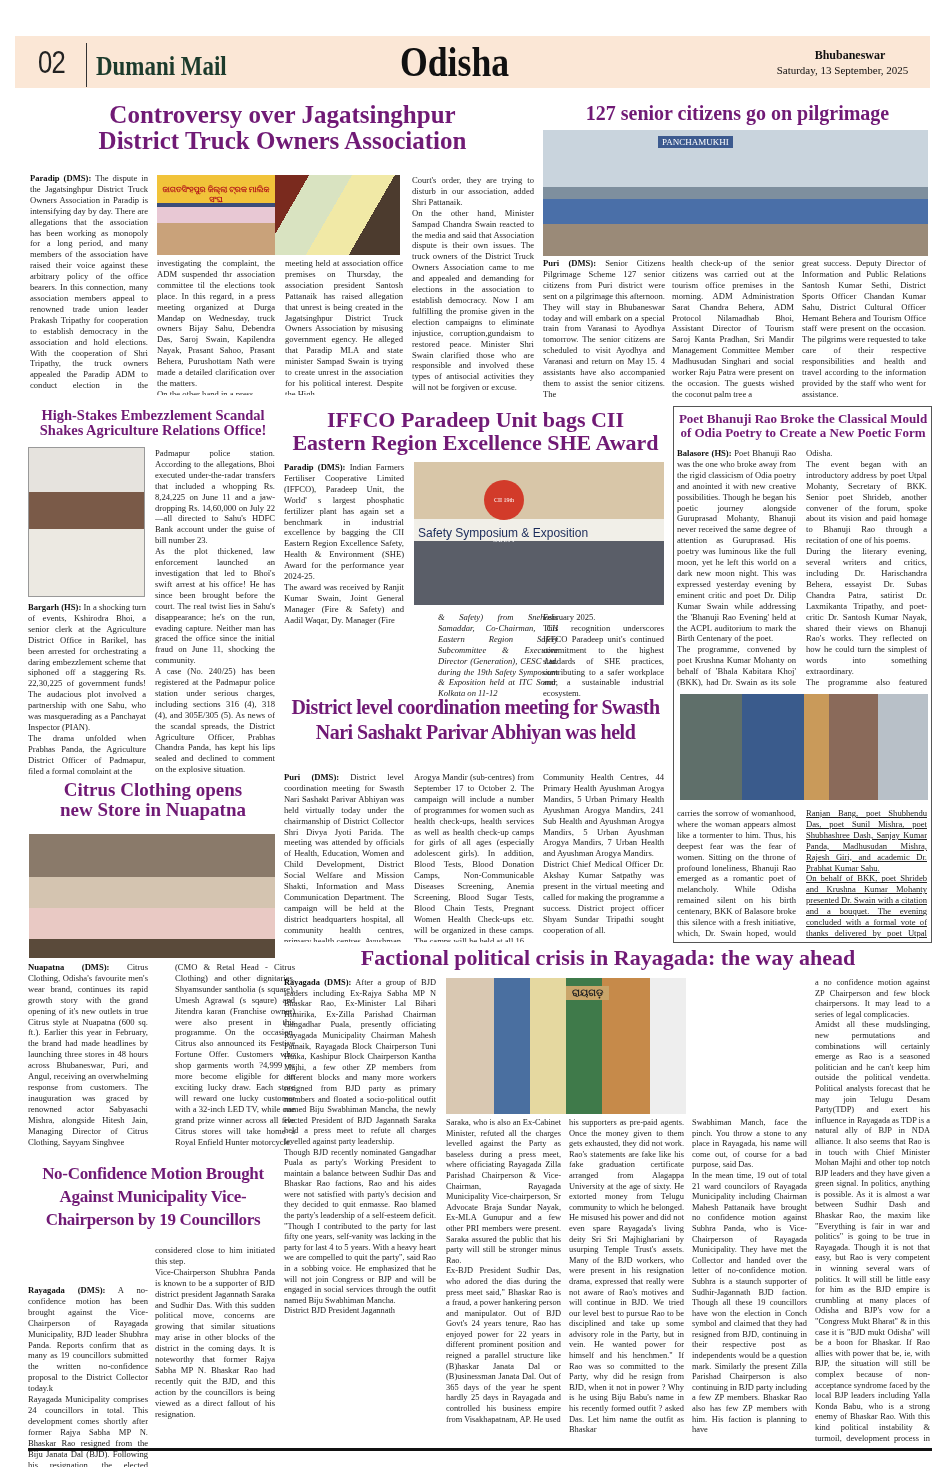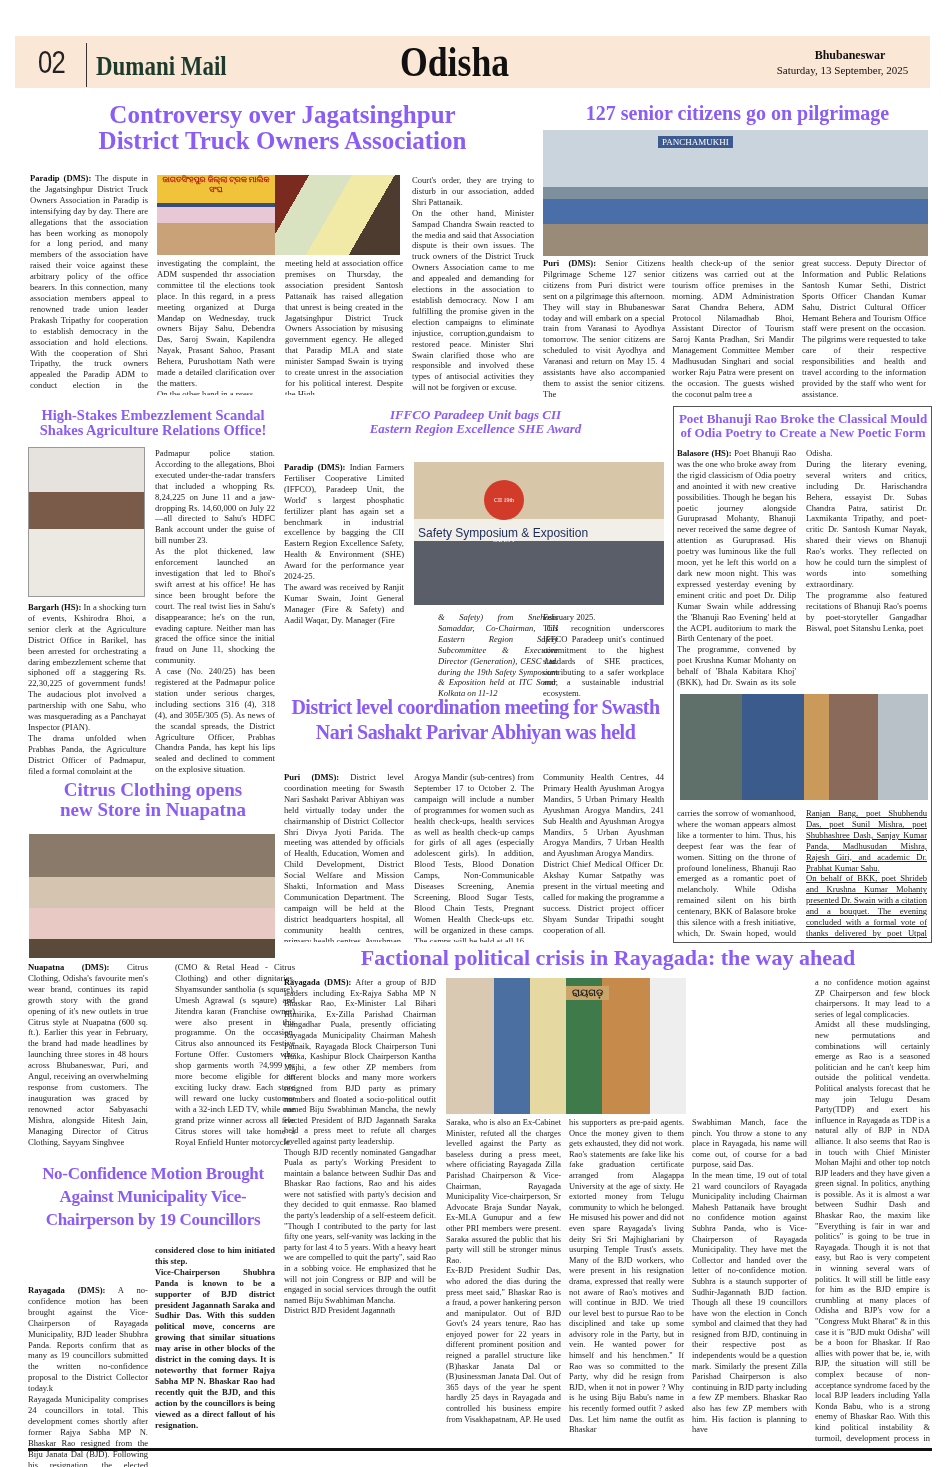--- a/index.html
+++ b/index.html
@@ -5,21 +5,21 @@
 *{box-sizing:border-box;margin:0;padding:0}
 body{width:945px;height:1467px;background:#fff;font-family:"Liberation Serif","DejaVu Serif",serif;color:#111;position:relative;overflow:hidden}
 .abs{position:absolute}
 .masthead{left:15px;top:36px;width:915px;height:52px;background:#fbe7d6}
 .pgno{left:38px;top:44px;font-size:32px;font-weight:normal;font-family:"Liberation Sans",sans-serif;letter-spacing:-1px;color:#222;transform:scaleX(.8);transform-origin:left}
 .pgsep{left:86px;top:43px;width:1px;height:44px;background:#333}
 .brand{left:96px;top:50px;font-size:28px;font-weight:bold;color:#1c3b2c;transform:scaleX(.82);transform-origin:left;white-space:nowrap}
 .section{left:400px;top:38px;font-size:42px;font-weight:bold;color:#111;transform:scaleX(.85);transform-origin:left;white-space:nowrap}
 .city{left:780px;top:48px;width:140px;text-align:center;font-size:12px;font-weight:bold}
 .date{left:750px;top:64px;width:185px;text-align:center;font-size:11px}
-.hl{font-weight:bold;text-align:center;line-height:1.05;color:#8b5cf6}
+.hl{font-weight:bold;text-align:center;line-height:1.05;color:#701a75}
 .col{font-size:8.6px;line-height:10.9px;text-align:justify;hyphens:auto;overflow:hidden;color:#222}
 .col b{color:#111}
 .photo{overflow:hidden}
 .rule{background:#111}
 .box{border:1px solid #555}
 p{margin:0}
 </style>
 </head>
 <body>
 
@@ -32,21 +32,21 @@
 <div class="abs date">Saturday, 13 September, 2025</div>
 
 <div class="abs hl" style="left:30px;top:102px;width:505px;font-size:25px;">
   <div>Controversy over Jagatsinghpur</div>
   <div>District Truck Owners Association</div>
 </div>
 <div class="abs col" style="left:30px;top:173px;width:118px;height:220px;">
   <b>Paradip (DMS):</b><span> The dispute in the Jagatsinghpur District Truck Owners Association in Paradip is intensifying day by day. There are allegations that the association has been working as monopoly for a long period, and many members of the association have raised their voice against these arbitrary policy of the office bearers. In this connection, many association members appeal to renowned trade union leader Prakash Tripathy for cooperation to establish democracy in the association and hold elections. With the cooperation of Shri Tripathy, the truck owners appealed the Paradip ADM to conduct election in the association. After</span>
 </div>
 <div class="abs photo" style="left:157px;top:175px;width:118px;height:80px;background:linear-gradient(180deg,#f1c33a 0 35%,#3b4d7a 35% 40%,#e8c8d4 40% 60%,#c9a27a 60% 100%);">
-  <div style="font-size:8px;color:#b3161b;text-align:center;padding-top:0;font-weight:bold">ଜାଗତସିଂହପୁର ଜିଲ୍ଲା ଟ୍ରକ ମାଲିକ ସଂଘ</div>
+  <div style="font-size:8px;color:#b3161b;text-align:center;padding-top:10px;font-weight:bold">ଜାଗତସିଂହପୁର ଜିଲ୍ଲା ଟ୍ରକ ମାଲିକ ସଂଘ</div>
 </div>
 <div class="abs col" style="left:157px;top:258px;width:118px;height:137px;">
   <p>investigating the complaint, the ADM suspended thr association committee til the elections took place. In this regard, in a press meeting organized at Durga Mandap on Wednesday, truck owners Bijay Sahu, Debendra Das, Saroj Swain, Kapilendra Nayak, Prasant Sahoo, Prasant Behera, Purushottam Nath were made a detailed clarification over the matters.</p>
   <p>On the other hand,in a press</p>
 </div>
 <div class="abs photo" style="left:275px;top:175px;width:125px;height:80px;background:linear-gradient(120deg,#7a2a1e 0 20%,#d9e3c1 20% 45%,#f1e9a6 45% 70%,#4c3b2e 70%);"></div>
 <div class="abs col" style="left:285px;top:258px;width:118px;height:137px;">
   <p>meeting held at association office premises on Thursday, the association president Santosh Pattanaik has raised allegation that unrest is being created in the Jagatsinghpur District Truck Owners Association by misusing government egency. He alleged that Paradip MLA and state minister Sampad Swain is trying to create unrest in the association for his political interest. Despite the High</p>
 </div>
 <div class="abs col" style="left:412px;top:175px;width:122px;height:220px;">
@@ -76,21 +76,21 @@
 <div class="abs col" style="left:28px;top:602px;width:118px;height:172px;">
   <b>Bargarh (HS):</b><span> In a shocking turn of events, Kshirodra Bhoi, a senior clerk at the Agriculture District Office in Barikel, has been arrested for orchestrating a daring embezzlement scheme that siphoned off a staggering Rs. 22,30,225 of government funds! The audacious plot involved a partnership with one Sahu, who was masquerading as a Panchayat Inspector (PIAN).</span>
   <p>The drama unfolded when Prabhas Panda, the Agriculture District Officer of Padmapur, filed a formal complaint at the</p>
 </div>
 <div class="abs col" style="left:155px;top:448px;width:120px;height:327px;">
   <p>Padmapur police station. According to the allegations, Bhoi executed under-the-radar transfers that included a whopping Rs. 8,24,225 on June 11 and a jaw-dropping Rs. 14,60,000 on July 22—all directed to Sahu's HDFC Bank account under the guise of bill number 23.</p>
   <p>As the plot thickened, law enforcement launched an investigation that led to Bhoi's swift arrest at his office! He has since been brought before the court. The real twist lies in Sahu's disappearance; he's on the run, evading capture. Neither man has graced the office since the initial fraud on June 11, shocking the community.</p>
   <p>A case (No. 240/25) has been registered at the Padmapur police station under serious charges, including sections 316 (4), 318 (4), and 305E/305 (5). As news of the scandal spreads, the District Agriculture Officer, Prabhas Chandra Panda, has kept his lips sealed and declined to comment on the explosive situation.</p>
 </div>
 
-<div class="abs hl" style="left:283px;top:408px;width:385px;font-size:13px;font-style:italic;">
+<div class="abs hl" style="left:283px;top:408px;width:385px;font-size:22px;">
   <div>IFFCO Paradeep Unit bags CII</div>
   <div>Eastern Region Excellence SHE Award</div>
 </div>
 <div class="abs col" style="left:284px;top:462px;width:120px;height:238px;">
   <b>Paradip (DMS):</b><span> Indian Farmers Fertiliser Cooperative Limited (IFFCO), Paradeep Unit, the World' s largest phosphatic fertilizer plant has again set a benchmark in industrial excellence by bagging the CII Eastern Region Excellence Safety, Health &amp; Environment (SHE) Award for the performance year 2024-25.</span>
   <p>The award was received by Ranjit Kumar Swain, Joint General Manager (Fire &amp; Safety) and Aadil Waqar, Dy. Manager (Fire</p>
 </div>
 <div class="abs photo" style="left:414px;top:462px;width:250px;height:143px;background:linear-gradient(180deg,#d8c6a8 0 40%,#f1efe8 40% 55%,#5a5e68 55%);">
   <div style="position:absolute;left:70px;top:18px;width:40px;height:40px;border-radius:50%;background:#d23b2a;color:#fff;font-size:6px;text-align:center;line-height:40px">CII 19th SAFETY</div>
   <div style="position:absolute;left:4px;top:64px;font-size:12px;font-weight:normal;font-family:'Liberation Sans',sans-serif;color:#1a2a5a">Safety Symposium &amp; Exposition</div>
@@ -107,20 +107,21 @@
 <div class="abs hl" style="left:676px;top:412px;width:254px;font-size:13px;">
   <div>Poet Bhanuji Rao Broke the Classical Mould</div>
   <div>of Odia Poetry to Create a New Poetic Form</div>
 </div>
 <div class="abs col" style="left:677px;top:448px;width:119px;height:240px;">
   <b>Balasore (HS):</b><span> Poet Bhanuji Rao was the one who broke away from the rigid classicism of Odia poetry and anointed it with new creative possibilities. Though he began his poetic journey alongside Guruprasad Mohanty, Bhanuji never received the same degree of attention as Guruprasad. His poetry was luminous like the full moon, yet he left this world on a dark new moon night. This was expressed yesterday evening by eminent critic and poet Dr. Dilip Kumar Swain while addressing the 'Bhanuji Rao Evening' held at the ACPL auditorium to mark the Birth Centenary of the poet.</span>
   <p>The programme, convened by poet Krushna Kumar Mohanty on behalf of 'Bhala Kabitara Khoj' (BKK), had Dr. Swain as its sole guest. He further remarked that Bhanuji Rao's 'Bishaada Eka Rutu'</p>
 </div>
 <div class="abs col" style="left:806px;top:448px;width:121px;height:240px;">
   <p>Odisha.</p>
+  <p>The event began with an introductory address by poet Utpal Mohanty, Secretary of BKK. Senior poet Shrideb, another convener of the forum, spoke about its vision and paid homage to Bhanuji Rao through a recitation of one of his poems.</p>
   <p>During the literary evening, several writers and critics, including Dr. Harischandra Behera, essayist Dr. Subas Chandra Patra, satirist Dr. Laxmikanta Tripathy, and poet-critic Dr. Santosh Kumar Nayak, shared their views on Bhanuji Rao's works. They reflected on how he could turn the simplest of words into something extraordinary.</p>
   <p>The programme also featured recitations of Bhanuji Rao's poems by poet-storyteller Gangadhar Biswal, poet Sitanshu Lenka, poet</p>
 </div>
 <div class="abs photo" style="left:680px;top:694px;width:248px;height:106px;background:linear-gradient(90deg,#5f6f6a 0 25%,#3a5b8c 25% 50%,#c99a5a 50% 60%,#8a6a5a 60% 80%,#b8c0c8 80%);"></div>
 <div class="abs col" style="left:677px;top:808px;width:119px;height:132px;">
   <p>carries the sorrow of womanhood, where the woman appears almost like a tormenter to him. Thus, his deepest fear was the fear of women. Sitting on the throne of profound loneliness, Bhanuji Rao emerged as a romantic poet of melancholy. While Odisha remained silent on his birth centenary, BKK of Balasore broke this silence with a fresh initiative, which, Dr. Swain hoped, would flow like a new flow of river across</p>
 </div>
 <div class="abs col" style="left:806px;top:808px;width:121px;height:132px;text-decoration:underline;">
   <p>Ranjan Bang, poet Shubhendu Das, poet Sunil Mishra, poet Shubhashree Dash, Sanjay Kumar Panda, Madhusudan Mishra, Rajesh Giri, and academic Dr. Prabhat Kumar Sahu.</p>
   <p>On behalf of BKK, poet Shrideb and Krushna Kumar Mohanty presented Dr. Swain with a citation and a bouquet. The evening concluded with a formal vote of thanks delivered by poet Utpal Mohanty.</p>
@@ -155,21 +156,21 @@
 
 <div class="abs hl" style="left:28px;top:1163px;width:250px;font-size:17px;letter-spacing:-0.3px;line-height:1.35">
   <div>No-Confidence Motion Brought</div>
   <div>Against Municipality Vice-</div>
   <div>Chairperson by 19 Councillors</div>
 </div>
 <div class="abs col" style="left:28px;top:1245px;width:120px;height:200px;margin-top:40px;">
   <b>Rayagada (DMS):</b><span> A no-confidence motion has been brought against the Vice-Chairperson of Rayagada Municipality, BJD leader Shubhra Panda. Reports confirm that as many as 19 councillors submitted the written no-confidence proposal to the District Collector today.k</span>
   <p>Rayagada Municipality comprises 24 councillors in total. This development comes shortly after former Rajya Sabha MP N. Bhaskar Rao resigned from the Biju Janata Dal (BJD). Following his resignation, the elected representatives who are</p>
 </div>
-<div class="abs col" style="left:155px;top:1245px;width:120px;height:200px;font-weight:bold;">
+<div class="abs col" style="left:155px;top:1245px;width:120px;height:200px;">
   <p>considered close to him initiated this step.</p>
   <p>Vice-Chairperson Shubhra Panda is known to be a supporter of BJD district president Jagannath Saraka and Sudhir Das. With this sudden political move, concerns are growing that similar situations may arise in other blocks of the district in the coming days. It is noteworthy that former Rajya Sabha MP N. Bhaskar Rao had recently quit the BJD, and this action by the councillors is being viewed as a direct fallout of his resignation.</p>
 </div>
 
 <div class="abs hl" style="left:283px;top:946px;width:650px;font-size:22px;">Factional political crisis in Rayagada: the way ahead</div>
 <div class="abs col" style="left:284px;top:978px;width:152px;height:465px;font-size:8.4px;line-height:10.6px;">
   <b>Rayagada (DMS):</b><span> After a group of BJD leaders including Ex-Rajya Sabha MP N Bhaskar Rao, Ex-Minister Lal Bihari Himirika, Ex-Zilla Parishad Chairman Gangadhar Puala, presently officiating Rayagada Municipality Chairman Mahesh Patnaik, Rayagada Block Chairperson Tuni Huika, Kashipur Block Chairperson Kantha Majhi, a few other ZP members from different blocks and many more workers resigned from BJD party as primary members and floated a socio-political outfit named Biju Swabhiman Mancha, the newly elected President of BJD Jagannath Saraka held a press meet to refute all charges levelled against party leadership.</span>
   <p>Though BJD recently nominated Gangadhar Puala as party's Working President to maintain a balance between Sudhir Das and Bhaskar Rao factions, Rao and his aides were not satisfied with party's decision and they decided to quit enmasse. Rao blamed the party's leadership of a self-esteem deficit. "Though I contributed to the party for last fifty one years, self-vanity was lacking in the party for last 4 to 5 years. With a heavy heart we are compelled to quit the party", said Rao in a sobbing voice. He emphasized that he will not join Congress or BJP and will be engaged in social services through the outfit named Biju Swabhiman Mancha.</p>
   <p>District BJD President Jagannath</p>
 </div>

